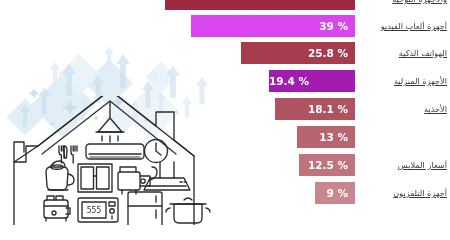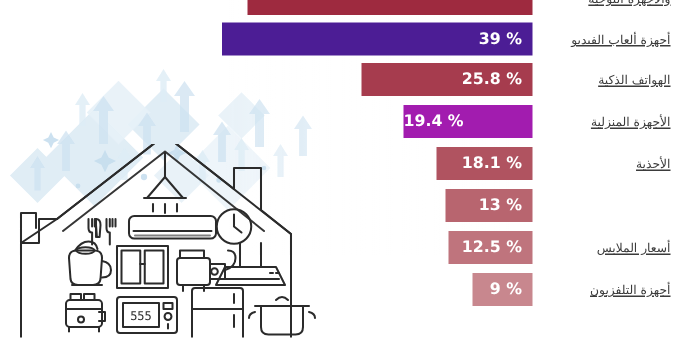--- a/index.html
+++ b/index.html
@@ -233,42 +233,42 @@
 <div id="chart">
 
   <div class="row" style="top:-12px;">
     <div class="bar" style="width:190px;background:#9e2a3f;">
       <span class="bar-value"></span>
     </div>
     <div class="cat-label">والأجهزة اللوحية</div>
   </div>
 
   <div class="row" style="top:15px;">
-    <div class="bar" style="width:207px;background:#4c1d95;">
+    <div class="bar" style="width:164px;background:#d946ef;">
       <span class="bar-value">% 39</span>
     </div>
     <div class="cat-label">أجهزة ألعاب الفيديو</div>
   </div>
 
   <div class="row" style="top:42px;padding-left:16px;">
     <div class="bar" style="width:114px;background:#a63c4e;">
       <span class="bar-value">% 25.8</span>
     </div>
     <div class="cat-label">الهواتف الذكية</div>
   </div>
 
   <div class="row" style="top:70px;">
     <div class="bar" style="width:86px;background:#a21caf;justify-content:flex-end;">
       <span class="bar-value">% 19.4</span>
     </div>
     <div class="cat-label">الأجهزة المنزلية</div>
   </div>
 
   <div class="row" style="top:98px;">
-    <div class="bar" style="width:64px;background:#b05360;">
+    <div class="bar" style="width:80px;background:#b05360;">
       <span class="bar-value">% 18.1</span>
     </div>
     <div class="cat-label">الأحذية</div>
   </div>
 
   <div class="row" style="top:126px;">
     <div class="bar" style="width:58px;background:#b8656f;margin-left:46px;">
       <span class="bar-value">% 13</span>
     </div>
   </div>

